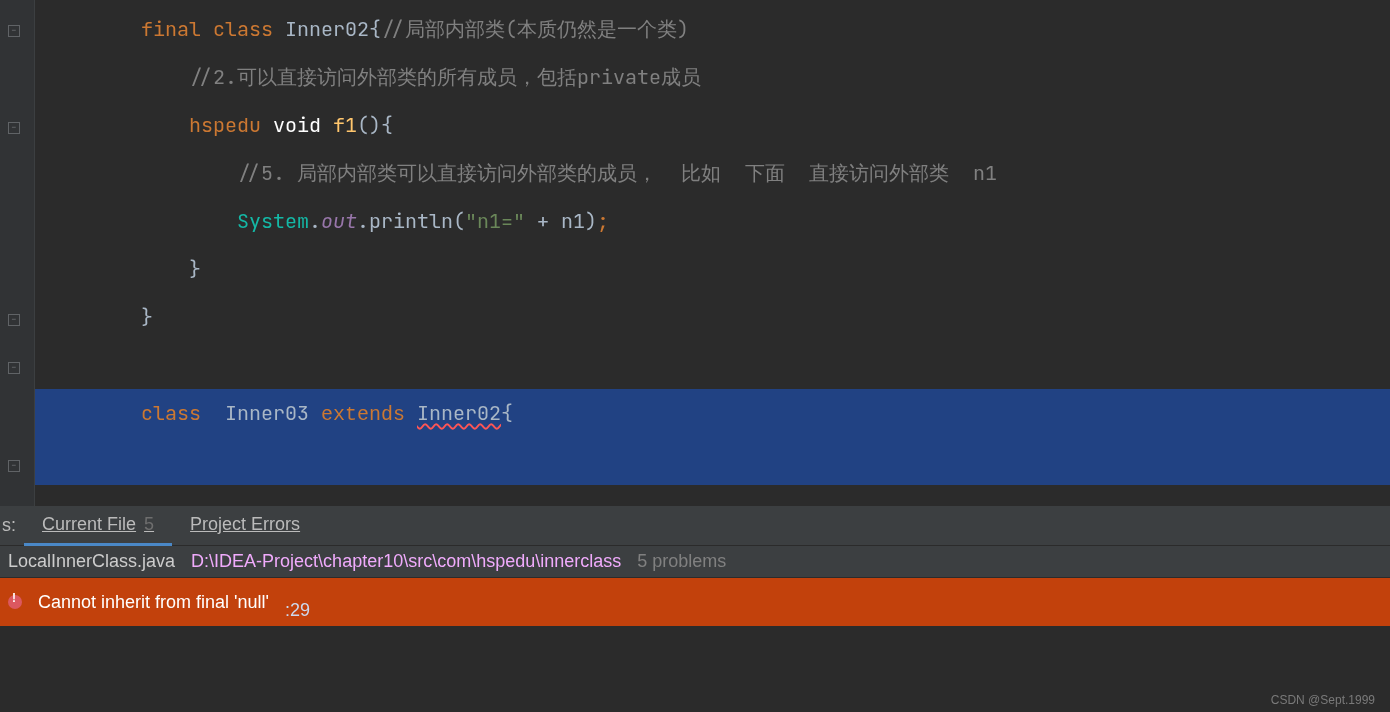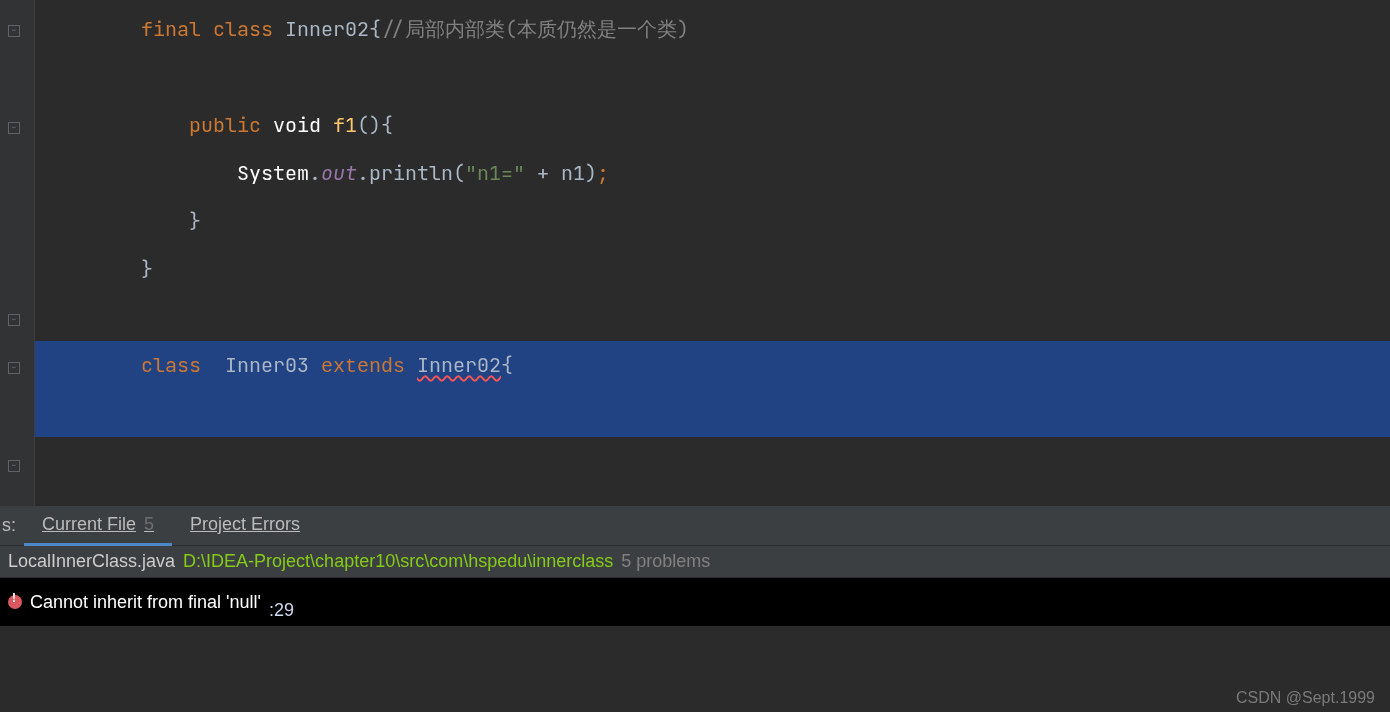--- a/index.html
+++ b/index.html
@@ -60,21 +60,21 @@
       background: #214283;
     }
     .kw-final { color: #cc7832; }
     .kw-class { color: #cc7832; }
     .kw-public { color: #cc7832; }
     .kw-void { color: #ffffff; }
     .kw-extends { color: #cc7832; font-family: Liberation Mono, monospace; }
     .cls-name { color: #a9b7c6; }
     .method-name { color: #ffc66d; }
     .comment { color: #808080; }
-    .system-cls { color: #ffffff; }
+    .system-cls { color: #14b8a6; }
     .field-italic { color: #9876aa; font-style: italic; }
     .str { color: #6a8759; }
     .underline-err { color: #a9b7c6; text-decoration: underline wavy #ff5555; text-underline-offset: 3px; }
     .tab-bar {
       display: flex;
       align-items: center;
       background: #3c3f41;
       height: 40px;
       border-bottom: 1px solid #2b2b2b;
       padding-left: 0;
@@ -103,28 +103,28 @@
     }
     .problems-panel {
       background: #3c3f41;
       font-family: -apple-system, 'Segoe UI', sans-serif;
       font-size: 18px;
     }
     .problems-row {
       display: flex;
       align-items: center;
       padding: 5px 8px;
-      gap: 8px;
+      gap: 16px;
       border-bottom: 1px solid #2b2b2b;
     }
     .problems-row.selected {
-      background: #000000;
+      background: #c2410c;
     }
     .file-name { color: #cccccc; }
-    .file-path { color: #84cc16; }
+    .file-path { color: #f0abfc; }
     .file-count { color: #808080; }
     .icon-error {
       display: inline-block;
       width: 14px;
       height: 14px;
       background: #db5860;
       border-radius: 50%;
       position: relative;
     }
     .icon-error::after {
@@ -156,39 +156,40 @@
     }
     .problem-text { color: #cccccc; }
     .problem-text.sel { color: #ffffff; }
     .problem-line { color: #7f7f7f; }
     .problem-line.sel { color: #cdd9ee; margin-top: 17px; }
     .watermark {
       position: absolute;
       bottom: 5px;
       right: 15px;
       color: #7a7a7a;
-      font-size: 16px;
+      font-size: 12px;
       font-family: -apple-system, sans-serif;
     }
   </style>
 </head>
 <body>
 
 <div class="editor-area">
   <div class="gutter">
     <span class="gutter-mark" style="top:23px"><span class="fold-icon"></span></span>
     <span class="gutter-mark" style="top:120px"><span class="fold-icon"></span></span>
     <span class="gutter-mark" style="top:312px"><span class="fold-icon"></span></span>
     <span class="gutter-mark" style="top:360px"><span class="fold-icon"></span></span>
     <span class="gutter-mark" style="top:458px"><span class="fold-icon"></span></span>
   </div>
   <div class="code-area">
     <div class="code-line"><span>        </span><span class="kw-final">final</span> <span class="kw-class">class</span> <span class="cls-name">Inner02</span><span>{</span><span class="comment">//局部内部类(本质仍然是一个类)</span></div>
-    <div class="code-line"><span>            </span></div>
-    <div class="code-line"><span>            </span><span class="kw-public">public</span> <span class="kw-void">void</span> <span class="method-name">f1</span><span>()</span><span>{</span></div>
+    <div class="code-line"><span>            </span><span class="comment">//2.可以直接访问外部类的所有成员，包括private成员</span></div>
+    <div class="code-line"><span>            </span><span class="kw-public">hspedu</span> <span class="kw-void">void</span> <span class="method-name">f1</span><span>()</span><span>{</span></div>
+    <div class="code-line"><span>                </span><span class="comment">//5. 局部内部类可以直接访问外部类的成员，  比如  下面  直接访问外部类  n1</span></div>
     <div class="code-line"><span>                </span><span class="system-cls">System</span><span>.</span><span class="field-italic">out</span><span>.</span><span>println</span><span>(</span><span class="str">"n1="</span><span> + </span><span>n1</span><span>)</span><span class="kw-final">;</span></div>
     <div class="code-line"><span>            </span><span>}</span></div>
     <div class="code-line"><span>        </span><span>}</span></div>
     <div class="code-line"></div>
     <div class="code-line highlighted-line"><span>        </span><span class="kw-class">class</span><span>  </span><span class="cls-name">Inner03</span><span> </span><span class="kw-extends">extends</span><span> </span><span class="underline-err">Inner02</span><span>{</span></div>
     <div class="code-line highlighted-line"></div>
   </div>
 </div>
 
 <div class="tab-bar">

